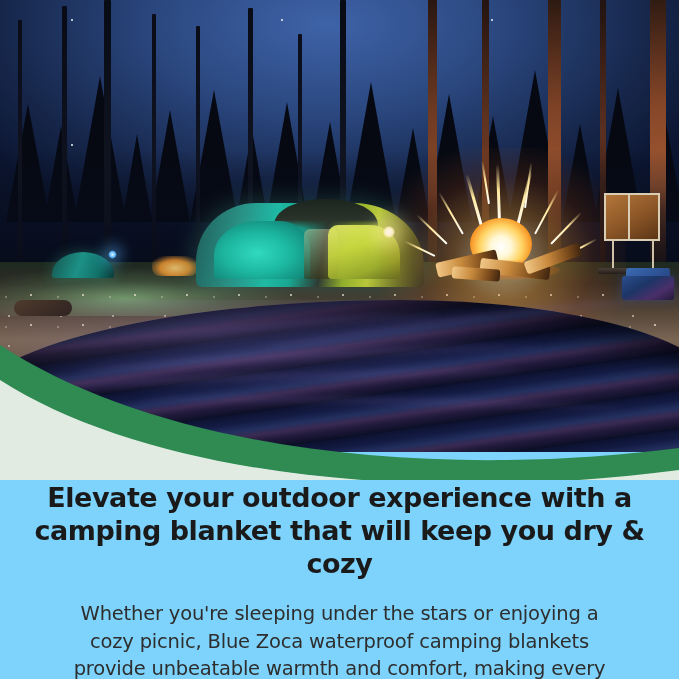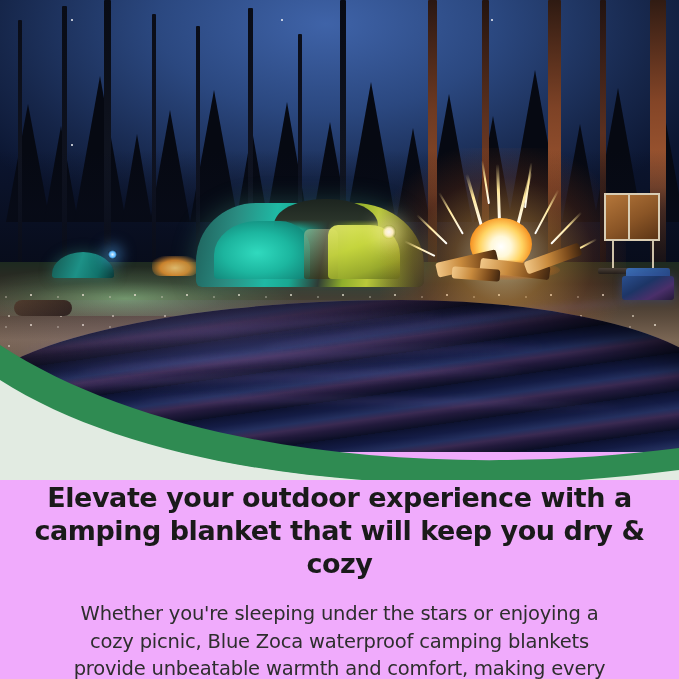--- a/index.html
+++ b/index.html
@@ -5,21 +5,21 @@
   * { margin:0; padding:0; box-sizing:border-box; }
   html, body {
     width:679px; height:679px;
     background:#ffffff;
     font-family:"Liberation Sans", sans-serif;
     overflow:hidden;
   }
   #page {
     position:relative;
     width:679px; height:679px;
-    background:#f0abfc;
+    background:#7dd3fc;
     overflow:hidden;
   }
 
   
   #photo {
     position:absolute;
     left:0; top:0;
     width:679px; height:452px;
     overflow:hidden;
     background:#05070f;

